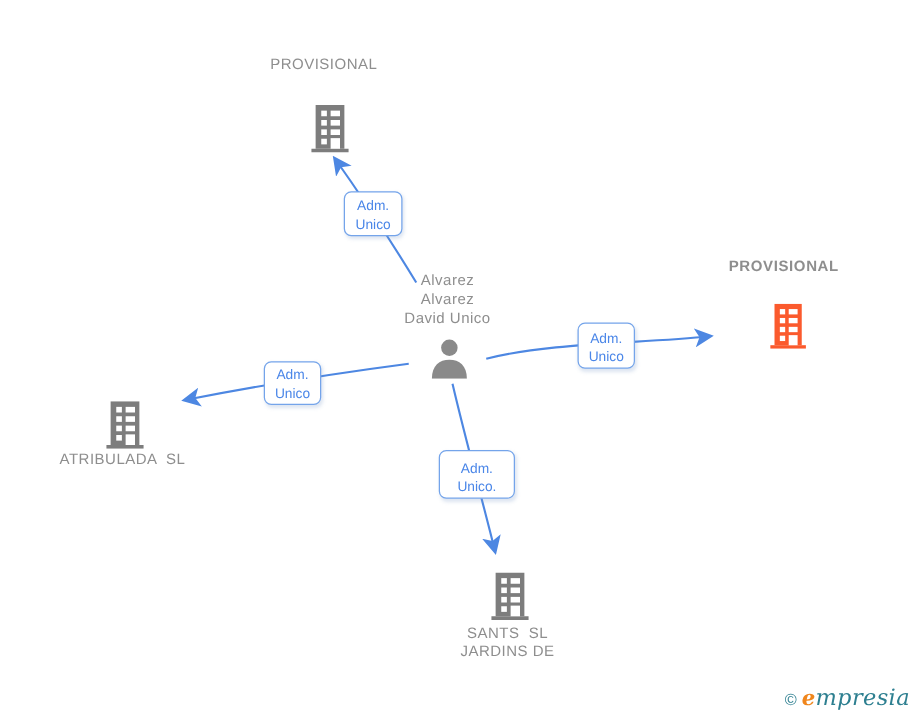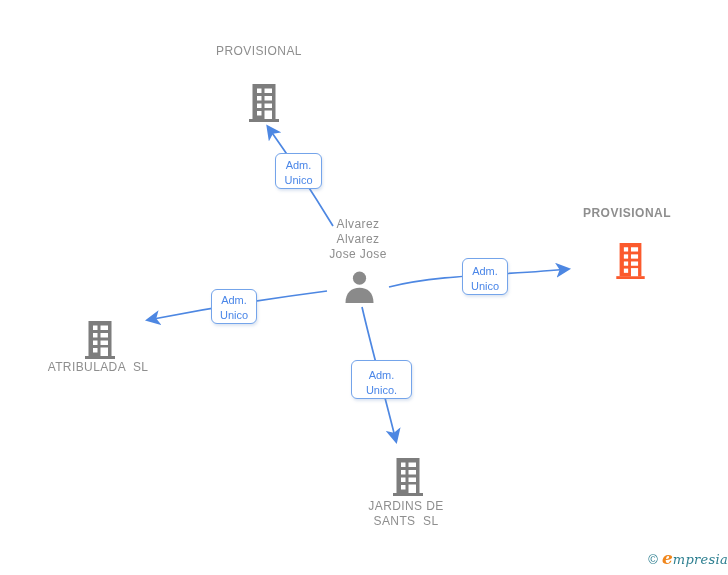--- a/index.html
+++ b/index.html
@@ -33,21 +33,21 @@
     position:absolute; top:548px; left:644px; width:84px; z-index:3;
     display:flex; align-items:baseline; justify-content:flex-end;
   }
   .brand .copy { color:#2d7f90; font-size:13px; margin-right:4px; }
   .brand .e {
     color:#f0861c; font-family:"DejaVu Serif", serif; font-style:italic;
     font-size:17px; font-weight:bold;
   }
   .brand .rest {
     color:#2d7f90; font-family:"DejaVu Serif", serif; font-style:italic;
-    font-size:13px; letter-spacing:0.3px;
+    font-size:18px; letter-spacing:0.3px;
   }
 </style>
 </head>
 <body>
 
 <div class="canvas">
 
   <svg class="edges" width="728" height="575" viewBox="0 0 728 575">
     <defs>
       <marker id="arrow" viewBox="0 0 10 10" refX="8" refY="5" markerWidth="9" markerHeight="9" orient="auto-start-reverse">
@@ -132,28 +132,28 @@
         <rect x="8" y="12" width="4.5" height="4.5"></rect>
           <rect x="15.5" y="12" width="7.5" height="4.5"></rect>
         <rect x="8" y="19.5" width="4.5" height="4.5"></rect>
           <rect x="15.5" y="19.5" width="7.5" height="4.5"></rect>
         <rect x="8" y="27" width="4.5" height="4.5"></rect>
           <rect x="15.5" y="26.5" width="7.5" height="8.5"></rect>
       </g>
     </svg>
   </div>
   <div class="node-label" style="left:321px; top:499px;">
+    <div>SANTS  SL</div>
     <div>JARDINS DE</div>
-    <div>SANTS  SL</div>
   </div>
 
   <div class="node-label" style="left:273px; top:217px;">
     <div>Alvarez</div>
     <div>Alvarez</div>
-    <div>Jose Jose</div>
+    <div>David Unico</div>
   </div>
   <div class="icon person-gray" style="left:343px; top:270px;">
     <svg width="33" height="33" viewBox="0 0 32 33" fill="currentColor">
       <circle cx="16" cy="8.2" r="6.6"></circle>
       <path d="M2,33 C2,22.5 8,17.8 16,17.8 C24,17.8 30,22.5 30,33 Z"></path>
     </svg>
   </div>
 
   <div class="edge-label" style="left:275px; top:153px; width:45px; height:34px;">
     <div>Adm.</div>

